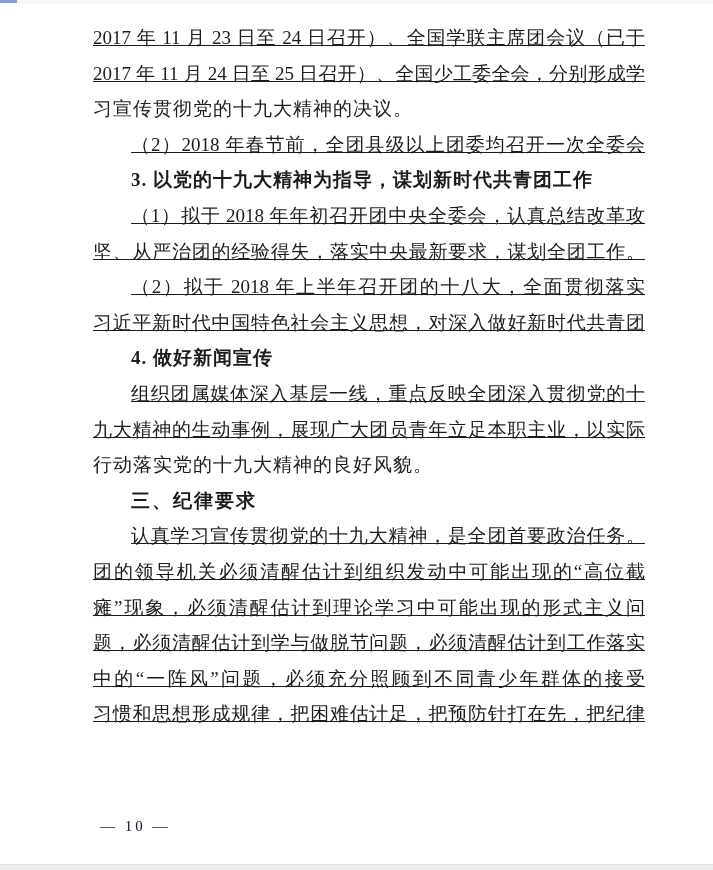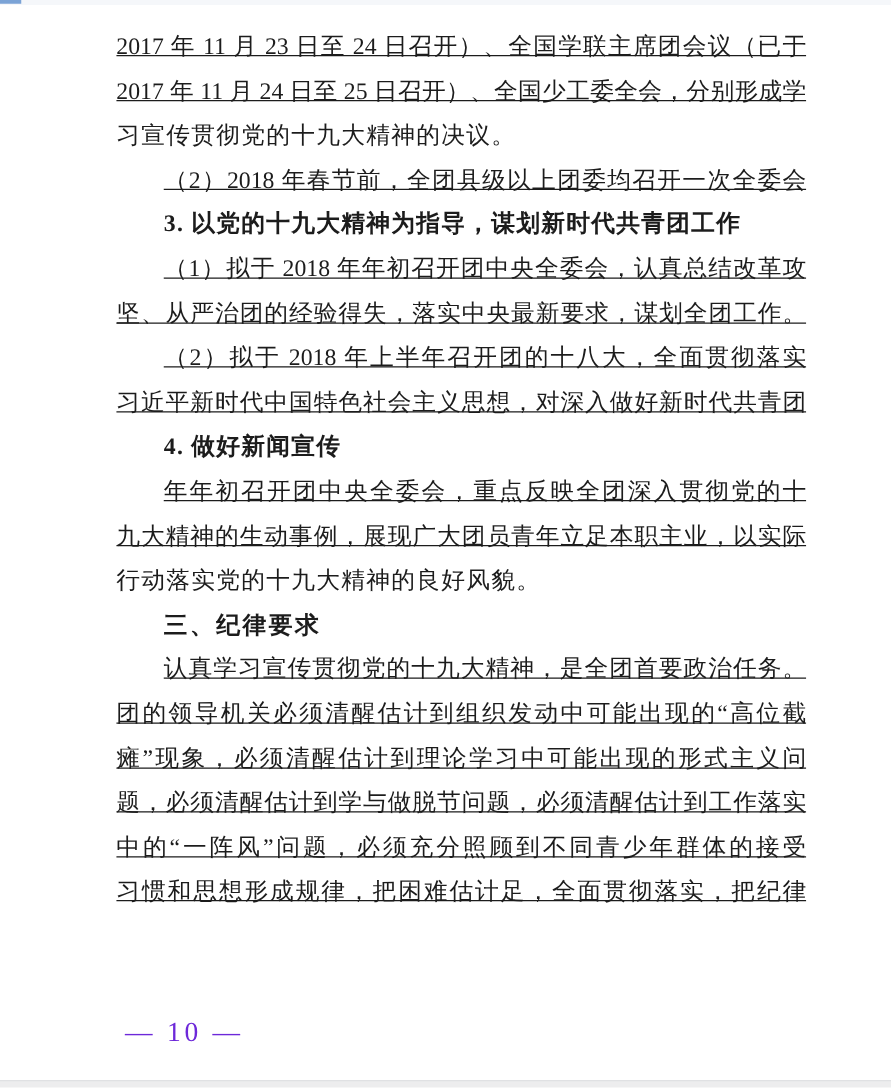--- a/index.html
+++ b/index.html
@@ -44,22 +44,22 @@
   .indent { text-indent: 38px; }
   .heading-kai { font-weight: bold; }
   .heading-hei {
     font-weight: bold;
     font-family: "Liberation Sans", "DejaVu Sans", sans-serif;
     letter-spacing: 2px;
   }
   .page-number {
     position: absolute; left: 100px; top: 810px;
     height: 32px; line-height: 32px;
-    font-size: 22px; letter-spacing: 3px;
-    color: #6d28d9;
+    font-size: 15px; letter-spacing: 3px;
+    color: #0f172a;
   }
 </style>
 </head>
 <body>
 
 <div class="page">
 
   <div class="top-band"></div>
   <div class="accent-strip"></div>
 
@@ -67,29 +67,29 @@
     <div class="line fill">2017 年 11 月 23 日至 24 日召开）、全国学联主席团会议（已于</div>
     <div class="line fill">2017 年 11 月 24 日至 25 日召开）、全国少工委全会，分别形成学</div>
     <div class="line">习宣传贯彻党的十九大精神的决议。</div>
     <div class="line fill indent">（2）2018 年春节前，全团县级以上团委均召开一次全委会</div>
     <div class="line indent heading-kai">3. 以党的十九大精神为指导，谋划新时代共青团工作</div>
     <div class="line fill indent">（1）拟于 2018 年年初召开团中央全委会，认真总结改革攻</div>
     <div class="line fill">坚、从严治团的经验得失，落实中央最新要求，谋划全团工作。</div>
     <div class="line fill indent">（2）拟于 2018 年上半年召开团的十八大，全面贯彻落实</div>
     <div class="line fill">习近平新时代中国特色社会主义思想，对深入做好新时代共青团</div>
     <div class="line indent heading-kai">4. 做好新闻宣传</div>
-    <div class="line fill indent">年年初召开团中央全委会，重点反映全团深入贯彻党的十</div>
+    <div class="line fill indent">组织团属媒体深入基层一线，重点反映全团深入贯彻党的十</div>
     <div class="line fill">九大精神的生动事例，展现广大团员青年立足本职主业，以实际</div>
     <div class="line">行动落实党的十九大精神的良好风貌。</div>
     <div class="line indent heading-hei">三、纪律要求</div>
     <div class="line fill indent">认真学习宣传贯彻党的十九大精神，是全团首要政治任务。</div>
     <div class="line fill">团的领导机关必须清醒估计到组织发动中可能出现的“高位截</div>
     <div class="line fill">瘫”现象，必须清醒估计到理论学习中可能出现的形式主义问</div>
     <div class="line fill">题，必须清醒估计到学与做脱节问题，必须清醒估计到工作落实</div>
     <div class="line fill">中的“一阵风”问题，必须充分照顾到不同青少年群体的接受</div>
-    <div class="line fill">习惯和思想形成规律，把困难估计足，全面贯彻落实，把纪律</div>
+    <div class="line fill">习惯和思想形成规律，把困难估计足，把预防针打在先，把纪律</div>
   </div>
 
   <div class="page-number">— 10 —</div>
 
   <div class="bottom-band"></div>
 
 </div>
 
 </body></html>

